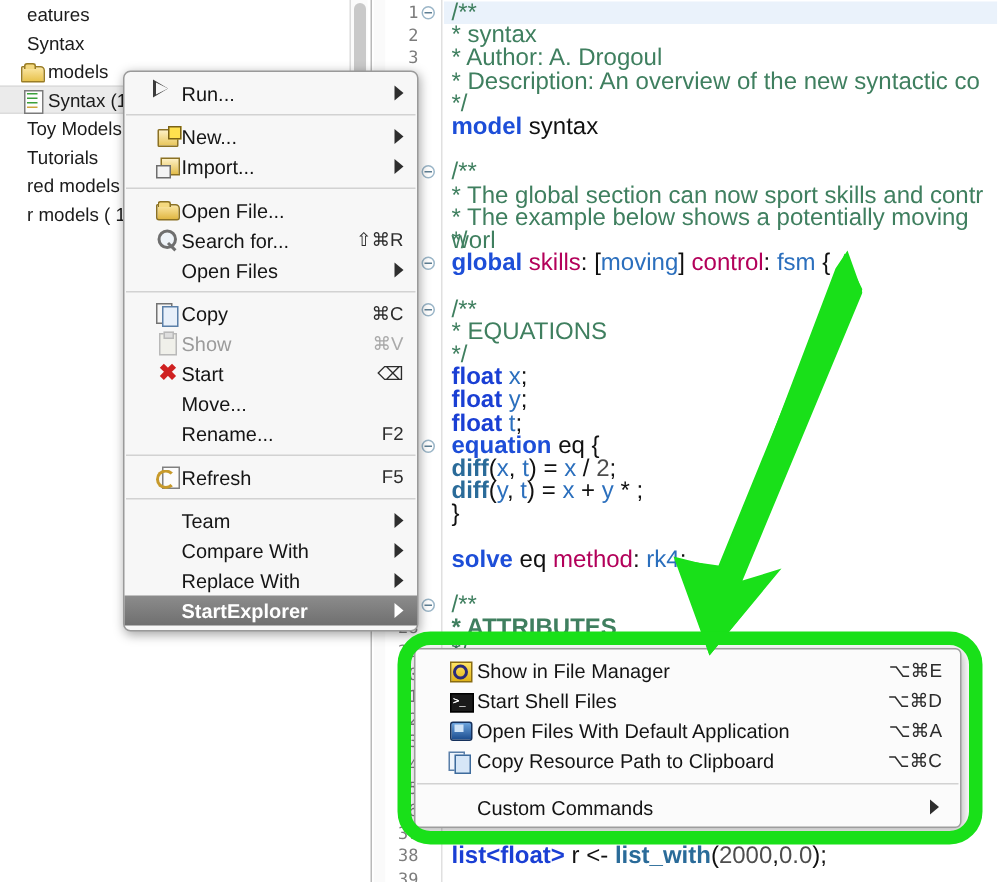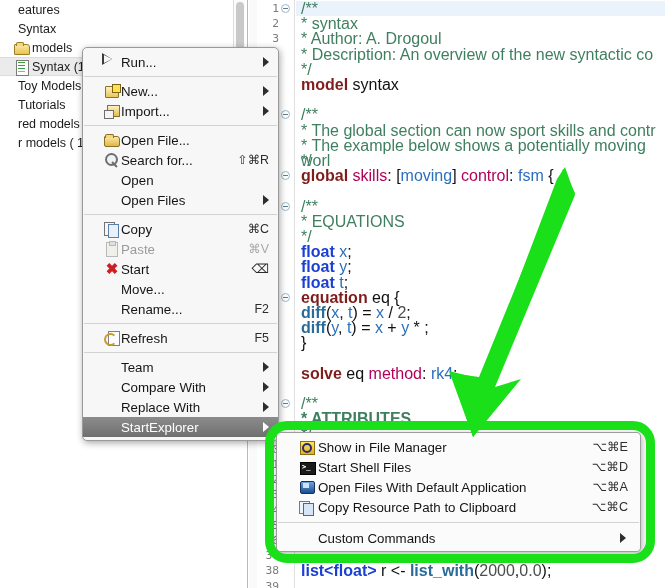--- a/index.html
+++ b/index.html
@@ -81,21 +81,21 @@
     background: #ffffff;
   }
   .fold::after {
     content:""; position:absolute; left:1px; top:3px; width:5px; height:1px;
     background:#5e7f94;
   }
   .ctext { position: absolute; left: 52px; top: 0; }
   .cline-hl { position:absolute; left:47px; right:0; height:15.2px; background:#eaf2fb; }
 
   .c-comment { color: #3f7f5f; }
-  .c-kw      { color: #7f1d1d; font-weight: bold; }
+  .c-kw      { color: #1d4ed8; font-weight: bold; }
   .c-type    { color: #1a3fd4; font-weight: bold; }
   .c-fn      { color: #2a6b99; font-weight: bold; }
   .c-var     { color: #2b6fbd; }
   .c-plain   { color: #111111; }
   .c-num     { color: #4d4d4d; }
   .c-facet   { color: #b3005a; }
 
   
   #context-menu {
     position: absolute; left: 82px; top: 47px;
@@ -113,21 +113,21 @@
     position: relative;
     height: 20px;
     display: flex; align-items: center;
     padding-left: 20px; padding-right: 8px;
     white-space: nowrap;
   }
   .mi.disabled { color: #9b9b9b; }
   .mi.highlighted {
     background: linear-gradient(#8c8c8c,#6f6f6f);
     color: #ffffff;
-    font-weight: normal;
+    font-weight: bold;
   }
   .mi .mi-icon { position: absolute; left: 21px; top: 2px; width: 16px; height: 16px; }
   .mi .mi-label { margin-left: 18px; }
   .mi .mi-key {
     position: absolute; right: 9px; top: 0; line-height: 20px;
     font-size: 12.4px; color: #2c2c2c;
   }
   .mi.disabled .mi-key { color: #a9a9a9; }
   .mi .arrow {
     position: absolute; right: 9px; top: 5px;
@@ -418,35 +418,32 @@
       <div class="mi">
         <span class="mi-icon i-openfile"></span>
         <span class="mi-label">Open File...</span>
       </div>
       <div class="mi">
         <span class="mi-icon i-search"></span>
         <span class="mi-label">Search for...</span>
         <span class="mi-key">⇧⌘R</span>
       </div>
       <div class="mi">
-        <span class="mi-label">Open</span>
-      </div>
-      <div class="mi">
         <span class="mi-label">Open Files</span>
         <span class="arrow"></span>
       </div>
       <div class="msep"></div>
       <div class="mi">
         <span class="mi-icon i-copy"></span>
         <span class="mi-label">Copy</span>
         <span class="mi-key">⌘C</span>
       </div>
       <div class="mi disabled">
         <span class="mi-icon i-paste"></span>
-        <span class="mi-label">Paste</span>
+        <span class="mi-label">Show</span>
         <span class="mi-key">⌘V</span>
       </div>
       <div class="mi">
         <span class="mi-icon i-delete">✖</span>
         <span class="mi-label">Start</span>
         <span class="mi-key">⌫</span>
       </div>
       <div class="mi">
         <span class="mi-label">Move...</span>
       </div>

